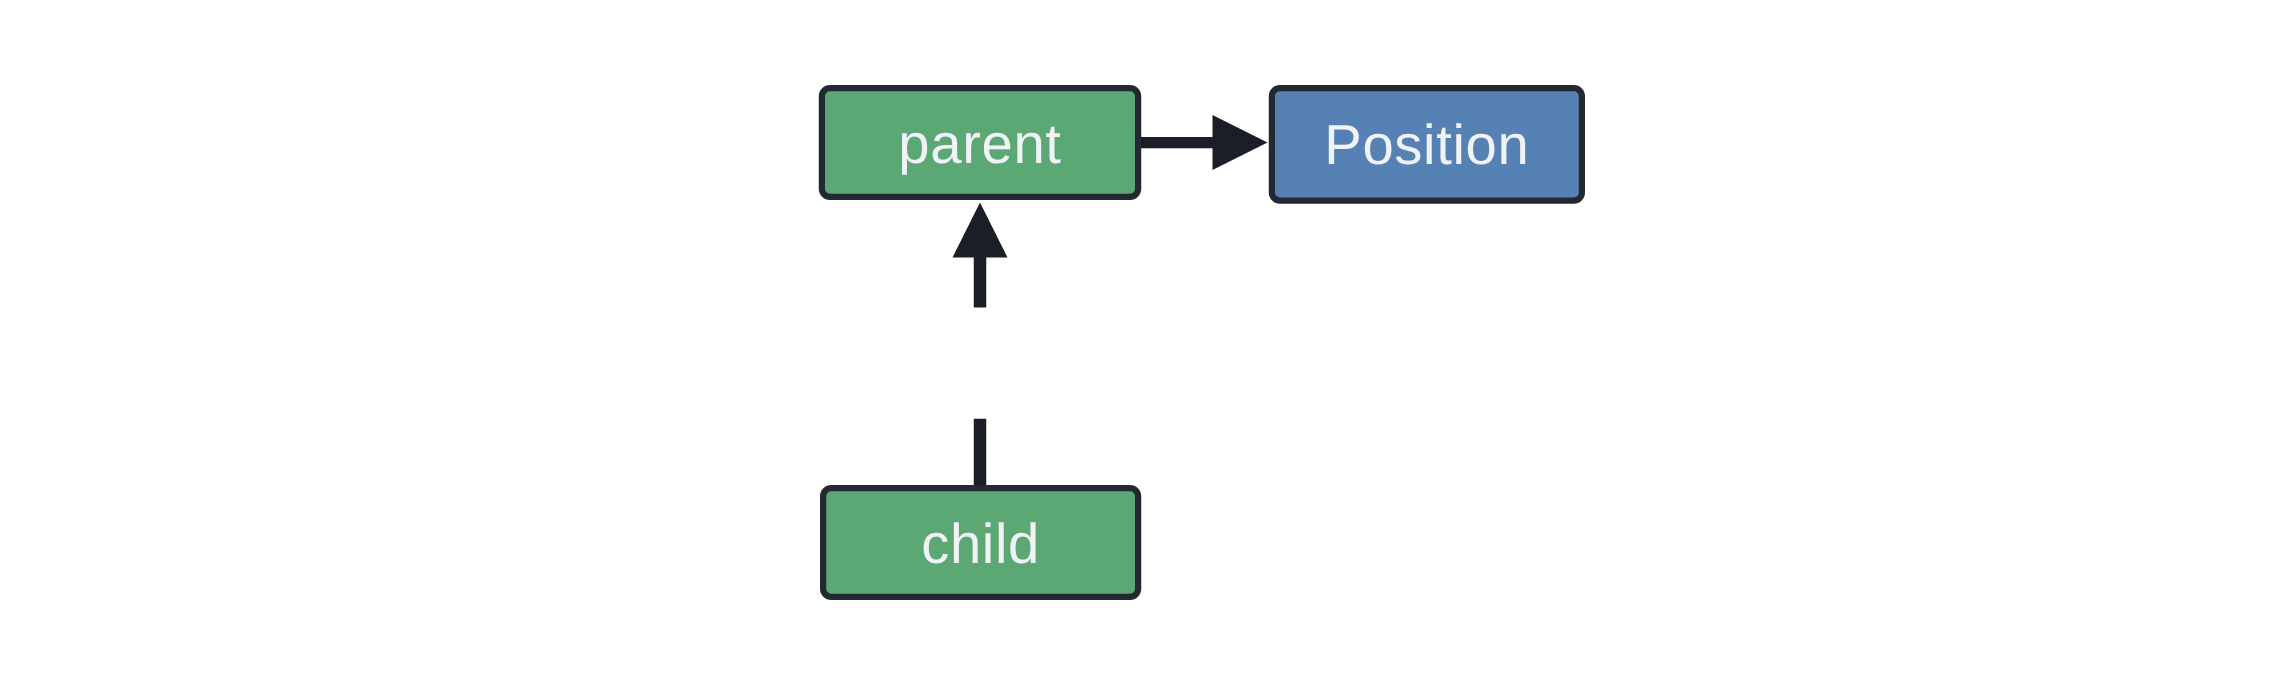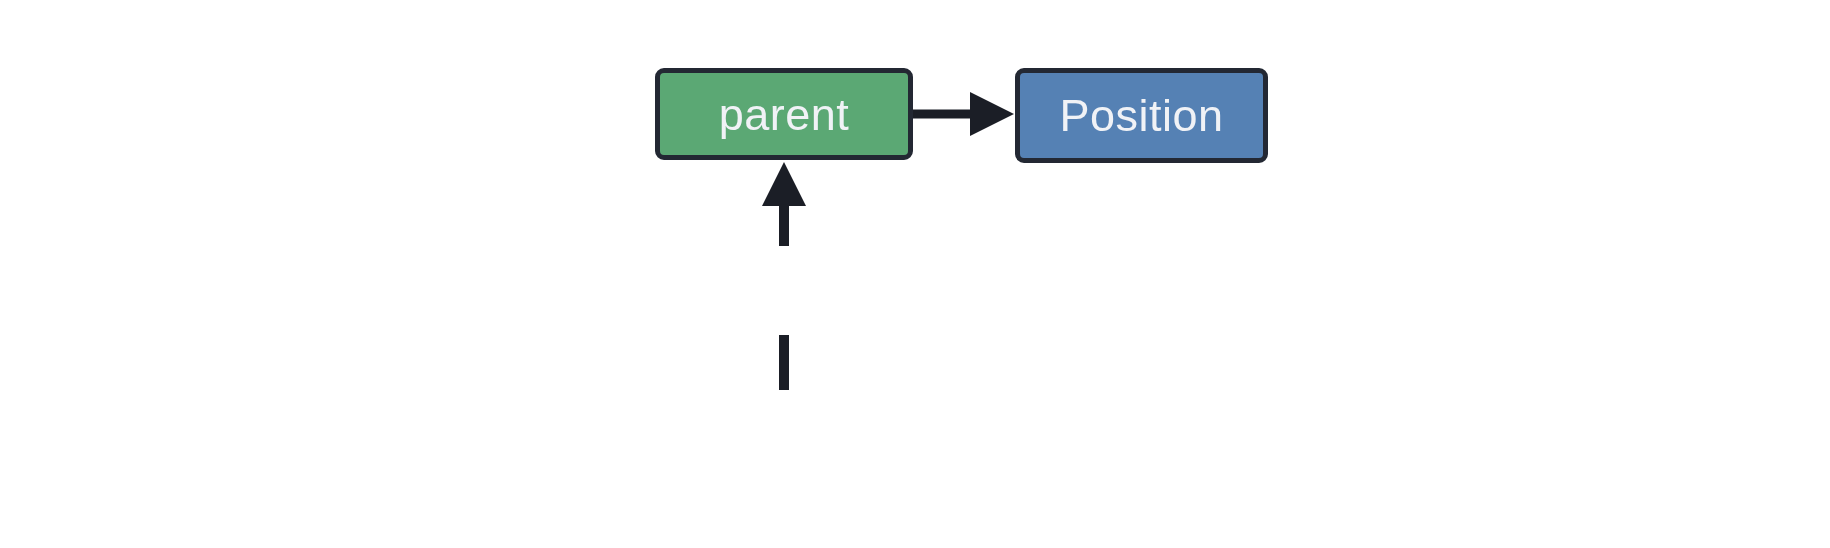--- a/index.html
+++ b/index.html
@@ -78,14 +78,17 @@
 
   <div class="node" id="node-parent" data-fill="green">
     <span class="node-label">parent</span>
   </div>
 
   <div class="node" id="node-position" data-fill="blue">
     <span class="node-label">Position</span>
   </div>
 
 
+  <div class="node" id="node-child" data-fill="green">
+    <span class="node-label">child</span>
+  </div>
 
 </div>
 
 </body></html>

